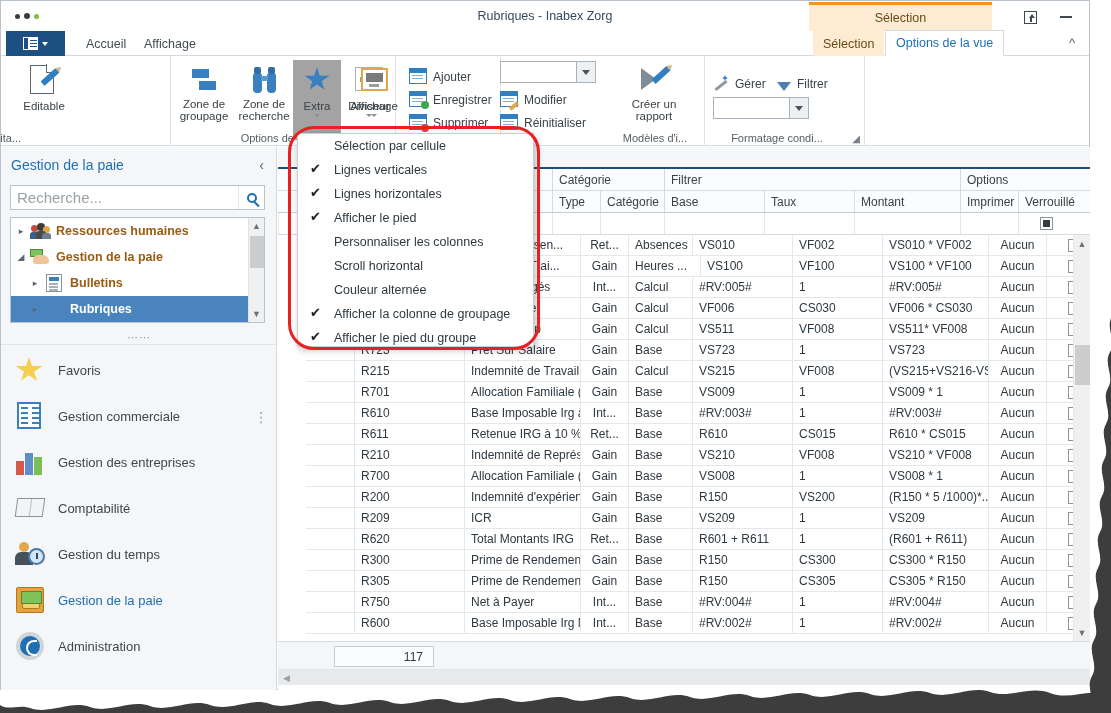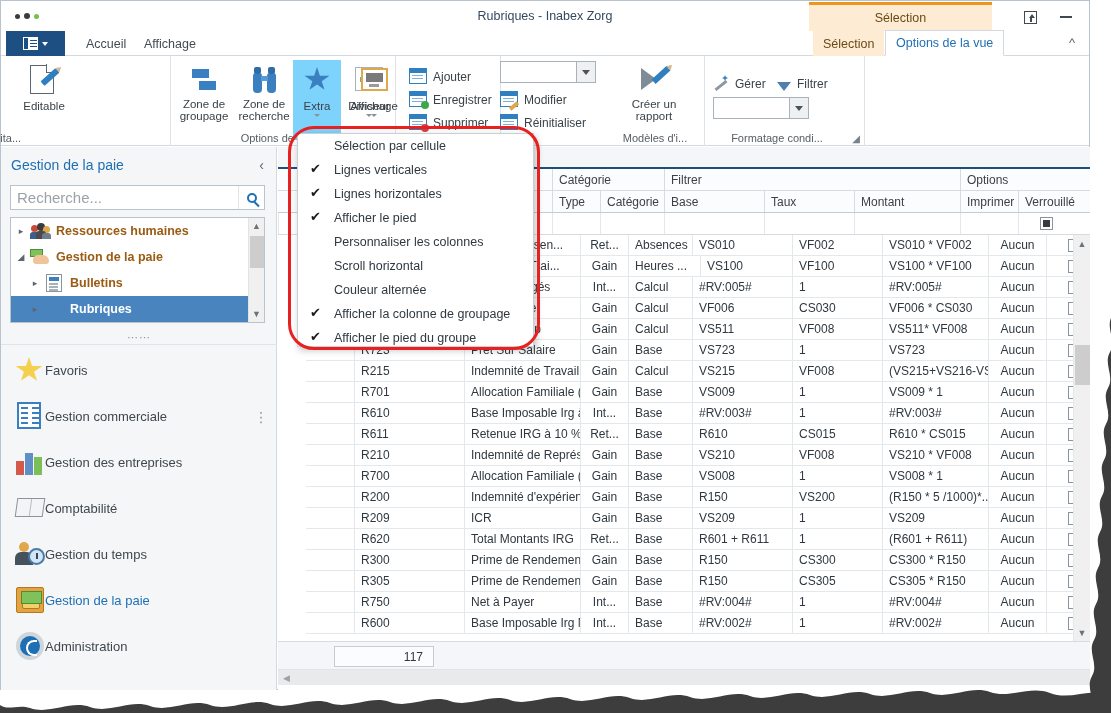--- a/index.html
+++ b/index.html
@@ -147,21 +147,21 @@
     display: flex; flex-direction: column; align-items: center; justify-content: flex-start;
     font-size: 11.5px; color: #3a4248; text-align: center; line-height: 12px;
     padding-top: 4px;
   }
   .big-btn .lbl { margin-top: 4px; }
   .big-btn .caret {
     width: 0; height: 0; margin-top: 2px;
     border-left: 3px solid transparent; border-right: 3px solid transparent;
     border-top: 3.5px solid #8a9198;
   }
-  .big-btn.sel { background: #7dd3fc; }
+  .big-btn.sel { background: #a3a3a3; }
 
   .ico { width: 34px; height: 32px; position: relative; }
 
   
   .ico-page { width: 24px; height: 29px; border: 1.6px solid #5a6670; background: #fff; position: absolute; left: 3px; top: 1px; }
   .ico-page:before {
     content: ""; position: absolute; right: -1.6px; top: -1.6px;
     width: 8px; height: 8px; background: #fff;
     border-left: 1.6px solid #5a6670; border-bottom: 1.6px solid #5a6670;
     transform: rotate(0deg);
@@ -353,21 +353,21 @@
   .sb-gripper {
     position: absolute; left: 0; top: 184px; width: 276px; height: 14px;
     display: flex; align-items: center; justify-content: center;
     color: #8e979e; font-size: 11px; letter-spacing: 1px;
     border-bottom: 1px solid #dfe4e8;
   }
 
   .nav-list { position: absolute; left: 0; top: 200px; width: 276px; }
   .nav-item {
     position: relative; height: 46px;
-    display: flex; align-items: center; padding-left: 14px; 
+    display: flex; align-items: center; padding-left: 14px; gap: 13px;
     font-size: 13px; color: #3f474d;
   }
   .nav-item.active { color: #1f6fb5; }
   .nav-ico { width: 30px; height: 30px; position: relative; flex: 0 0 30px; }
 
   .ni-star {
     position: absolute; left: 0; top: 2px; width: 28px; height: 26px; background: #f5d04e;
     clip-path: polygon(50% 0%, 61% 35%, 98% 35%, 68% 57%, 79% 91%, 50% 70%, 21% 91%, 32% 57%, 2% 35%, 39% 35%);
   }
   .ni-bldg { position: absolute; left: 2px; top: 1px; width: 24px; height: 27px; border: 2px solid #3a7fbf; background: #fff; }

